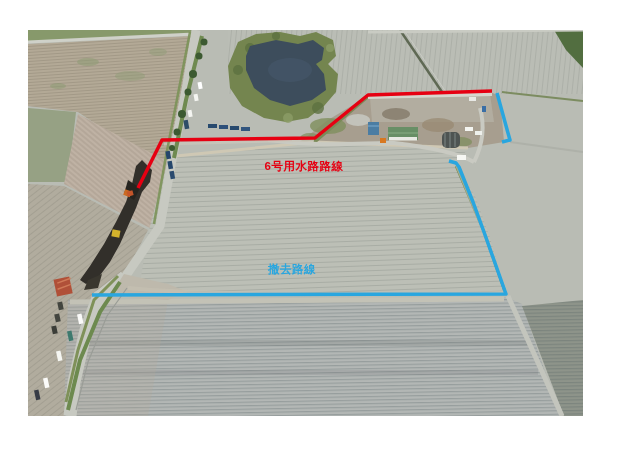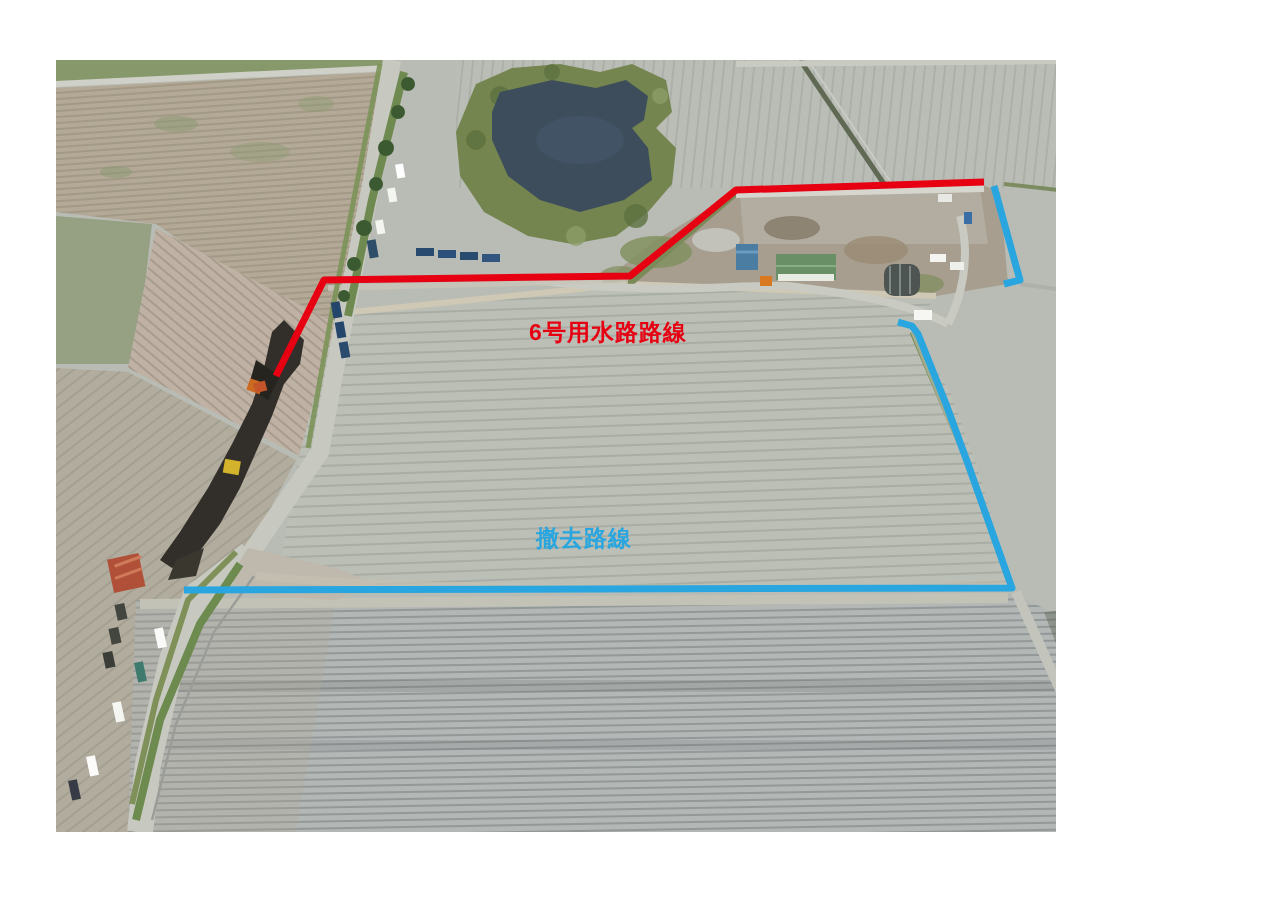--- a/index.html
+++ b/index.html
@@ -1,16 +1,16 @@
 <!DOCTYPE html>
 <html><head>
 <meta charset="utf-8">
 <style>
   html,body{margin:0;padding:0;background:#ffffff;}
-  #canvas{position:relative;width:528px;height:452px;background:#ffffff;overflow:hidden;
+  #canvas{position:relative;width:640px;height:452px;background:#ffffff;overflow:hidden;
           font-family:"Liberation Sans","DejaVu Sans",sans-serif;}
   #photo{position:absolute;left:28px;top:30px;width:555px;height:386px;}
   svg{display:block;}
   text{font-family:"Liberation Sans","DejaVu Sans",sans-serif;font-weight:bold;}
 </style>
 </head>
 <body>
 
 <div id="canvas">
   <div id="photo">

